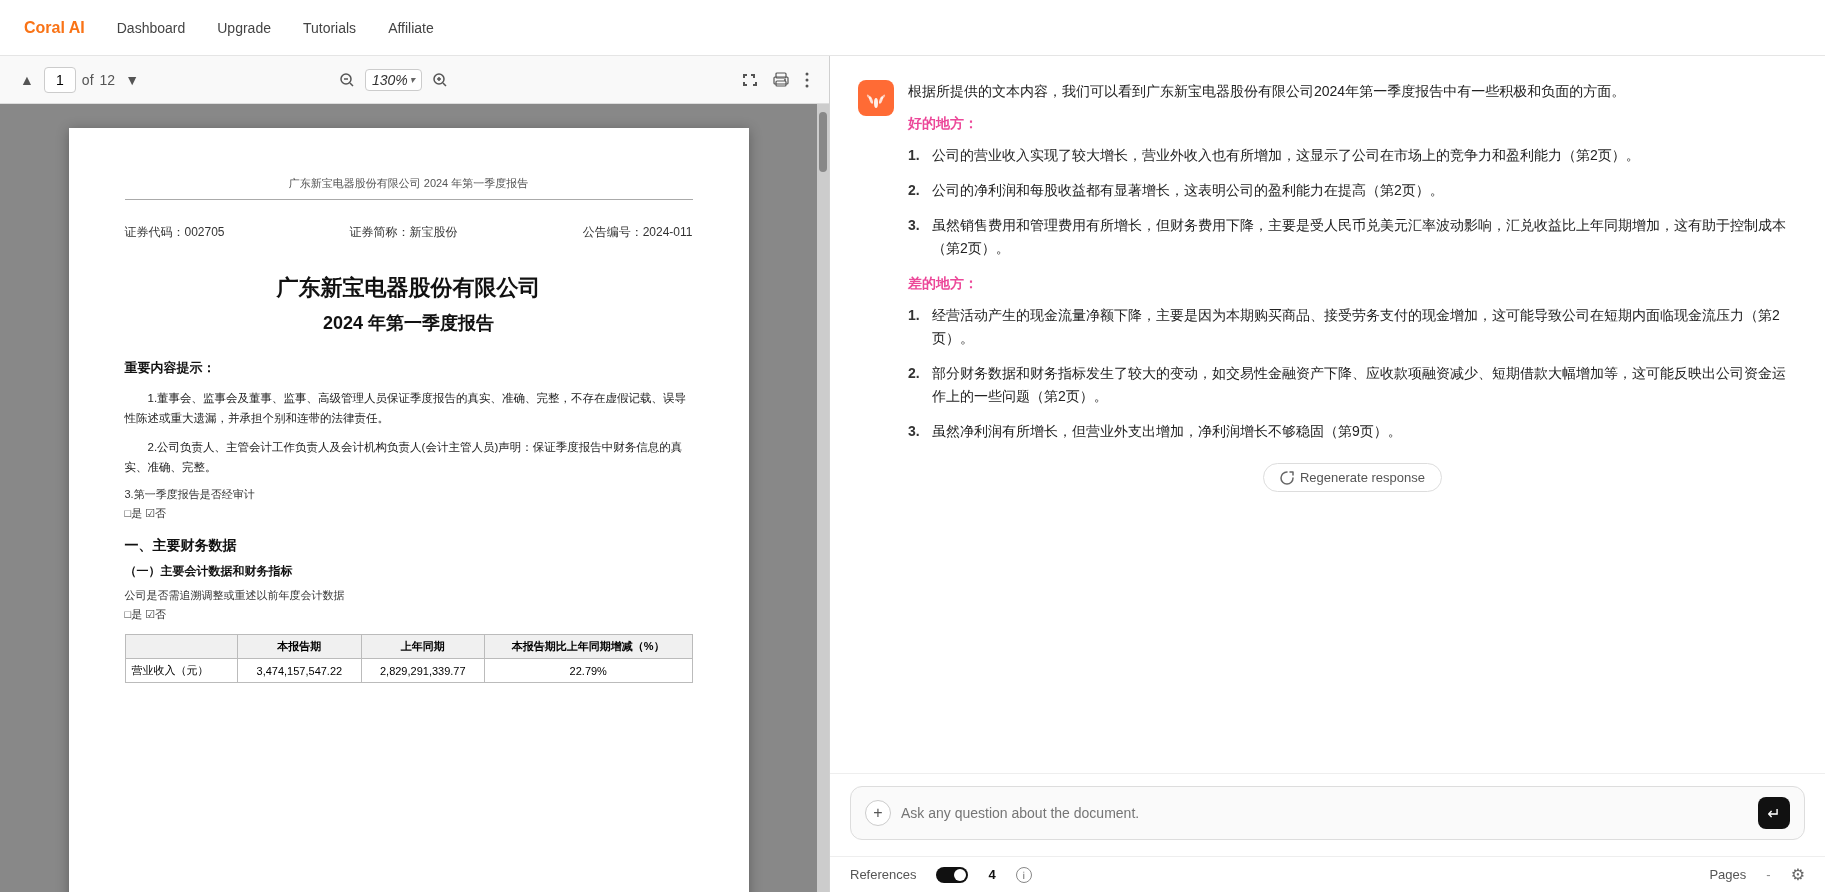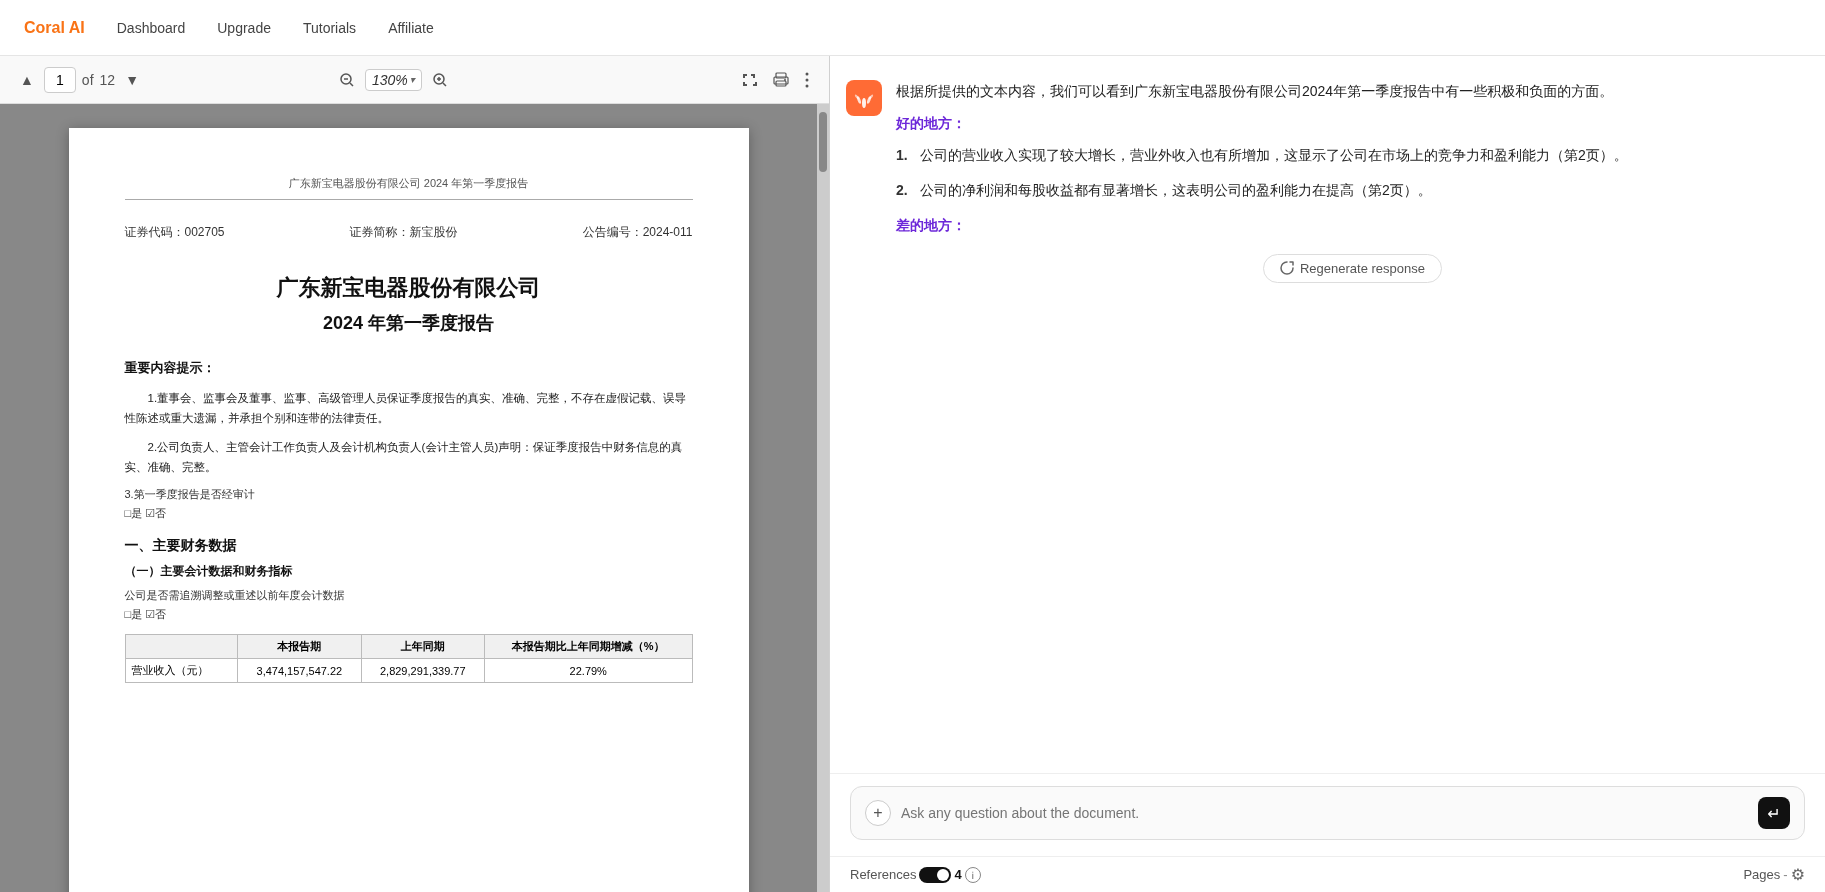--- a/index.html
+++ b/index.html
@@ -83,32 +83,32 @@
     .pdf-scroll-thumb {
       width: 8px; height: 60px; background: #888; border-radius: 4px; margin-top: 8px;
     }
 
     
     .ai-side {
       flex: 1; display: flex; flex-direction: column; background: #fff;
     }
 
     .ai-messages {
-      flex: 1; overflow-y: auto; padding: 24px 16px 16px;
+      flex: 1; overflow-y: auto; padding: 24px 28px 16px;
     }
 
     .ai-message { display: flex; gap: 14px; margin-bottom: 20px; }
     .ai-avatar {
       width: 36px; height: 36px; border-radius: 8px; background: #ff6b35;
       display: flex; align-items: center; justify-content: center; flex-shrink: 0;
       font-size: 18px; color: white;
     }
     .ai-message-content { flex: 1; font-size: 14px; color: #222; line-height: 1.7; }
     .ai-message-content p { margin-bottom: 8px; }
-    .ai-bold { font-weight: 700; font-size: 14px; color: #6d28d9; }
+    .ai-bold { font-weight: 700; font-size: 14px; color: #ec4899; }
     .ai-list { margin-left: 0; padding-left: 0; list-style: none; }
     .ai-list li { margin-bottom: 12px; padding-left: 24px; position: relative; font-size: 14px; color: #222; line-height: 1.65; margin-top: 8px; }
     .ai-list li::before {
       position: absolute; left: 0; font-weight: 600; color: #333;
     }
     .ai-list.numbered li:nth-child(1)::before { content: "1."; }
     .ai-list.numbered li:nth-child(2)::before { content: "2."; }
     .ai-list.numbered li:nth-child(3)::before { content: "3."; }
 
     .regenerate-bar {
@@ -143,21 +143,21 @@
       border: none; cursor: pointer; display: flex; align-items: center; justify-content: center;
       color: #fff; font-size: 16px; flex-shrink: 0;
     }
 
     
     .ai-bottom-bar {
       display: flex; align-items: center; justify-content: space-between;
       padding: 8px 20px; border-top: 1px solid #eee; background: #fff;
       font-size: 13px; color: #555;
     }
-    .bottom-bar-section { display: flex; align-items: center; gap: 3px; }
+    .bottom-bar-section { display: flex; align-items: center; gap: 20px; }
     .toggle-slider {
       width: 32px; height: 16px; background: #111; border-radius: 8px; position: relative; cursor: pointer;
     }
     .toggle-slider::after {
       content: ''; position: absolute; top: 2px; right: 2px;
       width: 12px; height: 12px; background: #fff; border-radius: 50%;
     }
     .bottom-bar-num { font-weight: 600; color: #111; }
     .bottom-info-icon {
       width: 16px; height: 16px; border-radius: 50%; border: 1px solid #888;
@@ -300,23 +300,29 @@
             <ellipse cx="18" cy="10" rx="1.2" ry="3" fill="white" opacity="0.6" transform="rotate(40 18 10)"></ellipse>
           </svg>
         </div>
         <div class="ai-message-content">
           <p>根据所提供的文本内容，我们可以看到广东新宝电器股份有限公司2024年第一季度报告中有一些积极和负面的方面。</p>
 
           <p class="ai-bold">好的地方：</p>
           <ul class="ai-list numbered">
             <li>公司的营业收入实现了较大增长，营业外收入也有所增加，这显示了公司在市场上的竞争力和盈利能力（第2页）。</li>
             <li>公司的净利润和每股收益都有显著增长，这表明公司的盈利能力在提高（第2页）。</li>
+            <li>虽然销售费用和管理费用有所增长，但财务费用下降，主要是受人民币兑美元汇率波动影响，汇兑收益比上年同期增加，这有助于控制成本（第2页）。</li>
           </ul>
 
           <p class="ai-bold">差的地方：</p>
+          <ul class="ai-list numbered">
+            <li>经营活动产生的现金流量净额下降，主要是因为本期购买商品、接受劳务支付的现金增加，这可能导致公司在短期内面临现金流压力（第2页）。</li>
+            <li>部分财务数据和财务指标发生了较大的变动，如交易性金融资产下降、应收款项融资减少、短期借款大幅增加等，这可能反映出公司资金运作上的一些问题（第2页）。</li>
+            <li>虽然净利润有所增长，但营业外支出增加，净利润增长不够稳固（第9页）。</li>
+          </ul>
 
           <div class="regenerate-bar">
             <button class="regenerate-btn">
               <svg width="14" height="14" viewBox="0 0 14 14">
                 <path d="M13 7A6 6 0 1 1 7 1" fill="none" stroke="#666" stroke-width="1.5" stroke-linecap="round"></path>
                 <polyline points="10,1 13,1 13,4" fill="none" stroke="#666" stroke-width="1.5" stroke-linecap="round" stroke-linejoin="round"></polyline>
               </svg>
               <span>Regenerate response</span>
             </button>
           </div>

